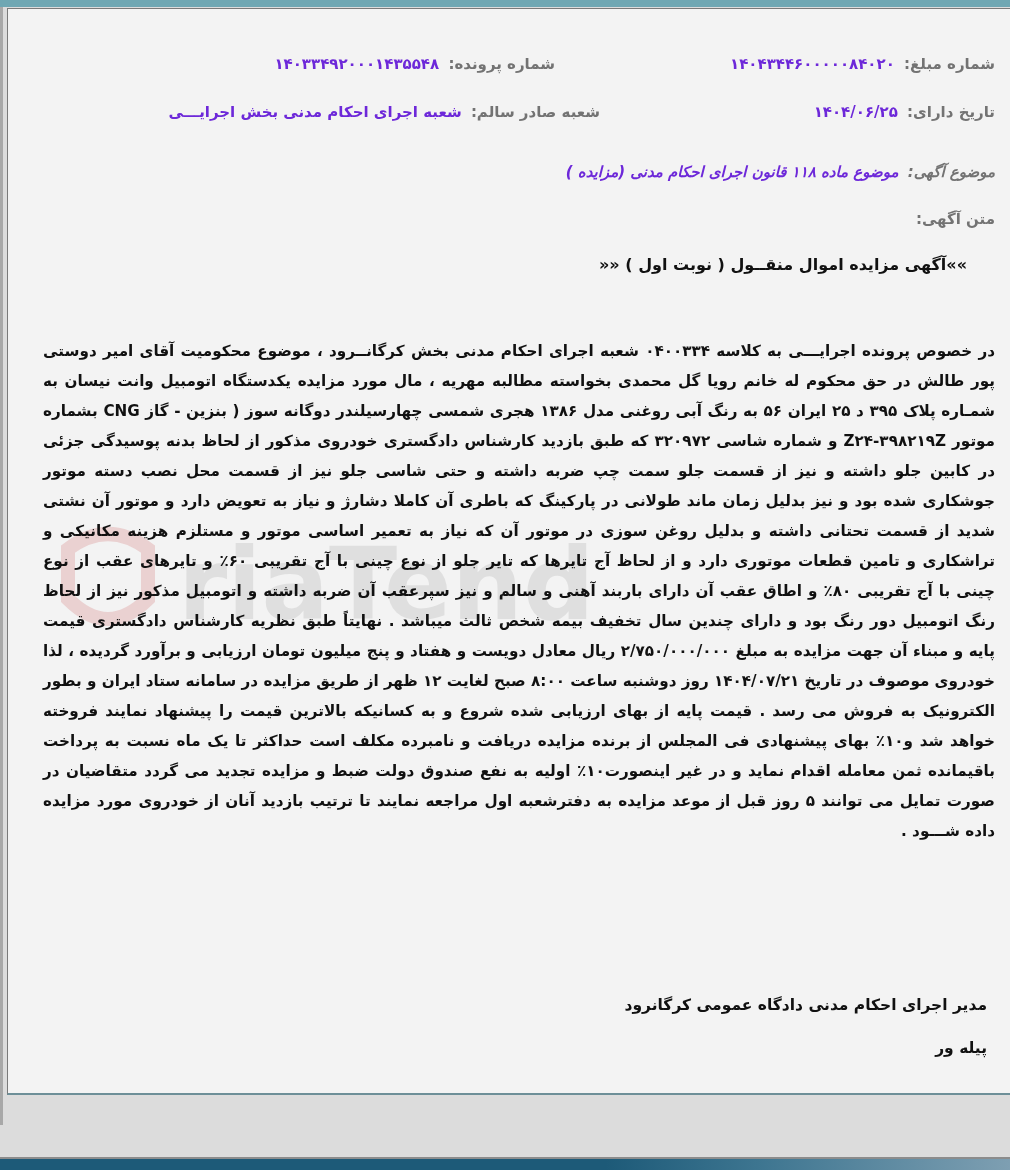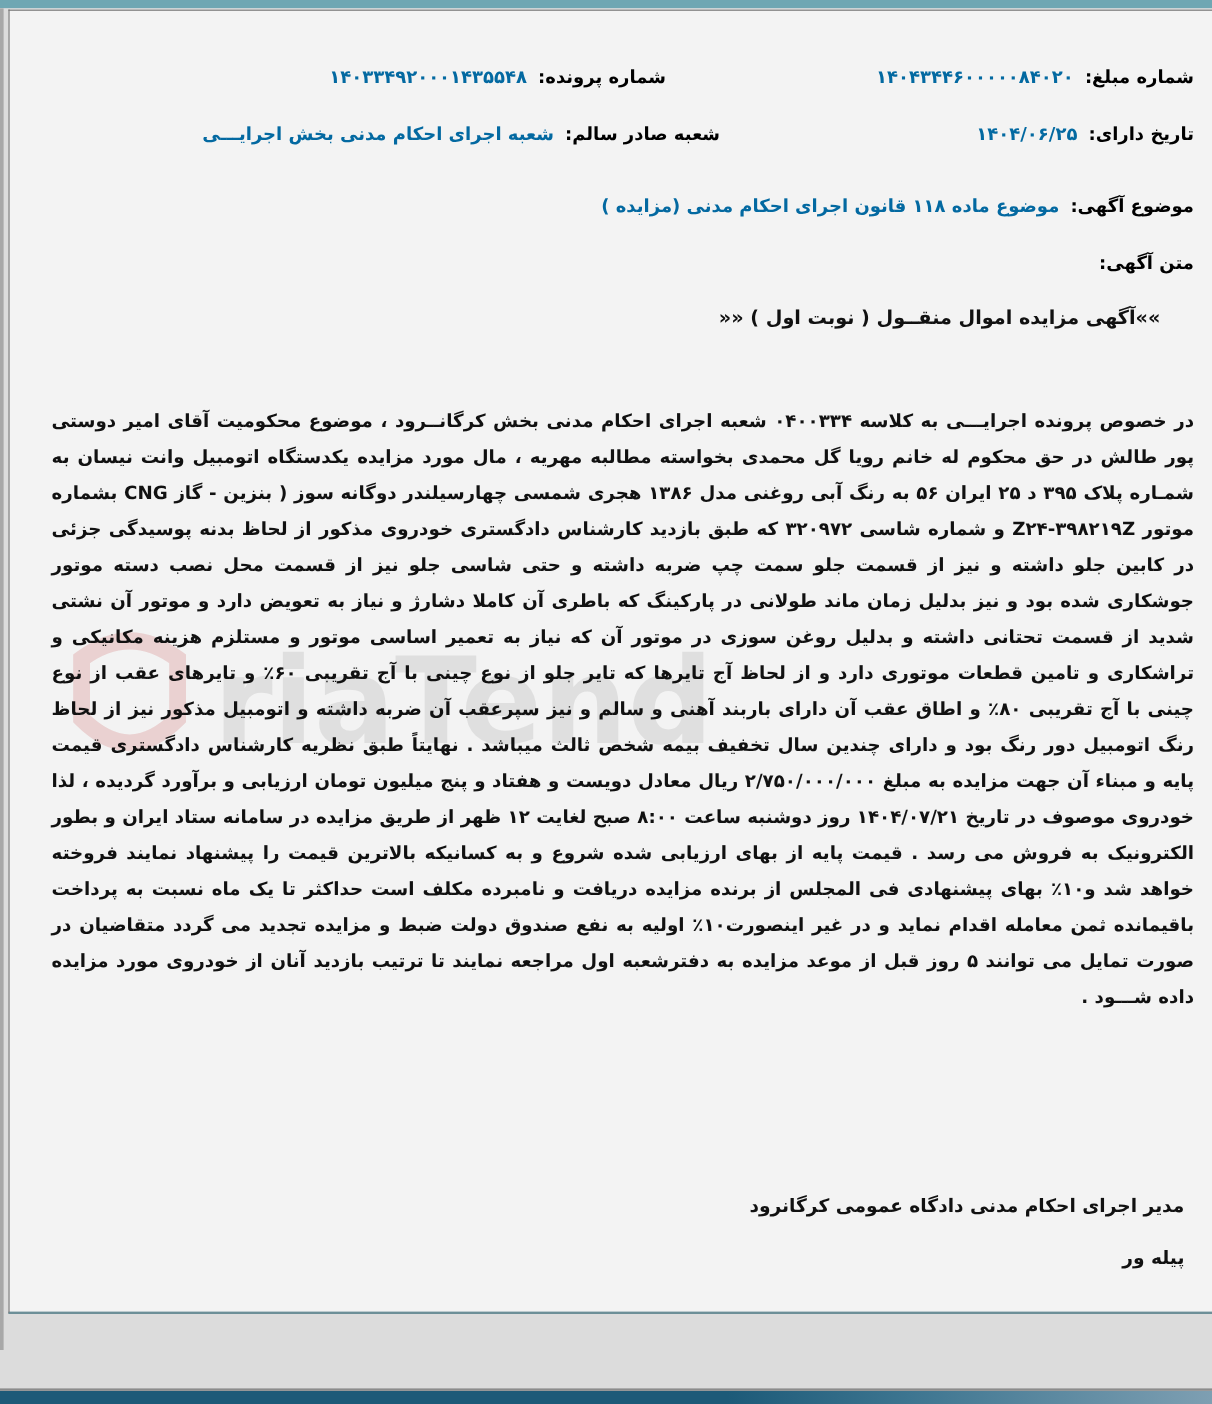--- a/index.html
+++ b/index.html
@@ -48,30 +48,30 @@
       direction: rtl;
       position: absolute;
       right: 18px;
       top: 0;
       width: 970px;
       font-size: 15px;
       font-weight: bold;
       color: #111;
     }
     .label {
-      color: #000000;
+      color: #737373;
       font-weight: bold;
       margin-top: 44px;
     }
     .meta-row {
       position: absolute;
       white-space: nowrap;
       font-size: 15px;
     }
-    .meta-row .value { color: #0369a1; margin-right: 4px; }
+    .meta-row .value { color: #6d28d9; margin-right: 4px; }
     .body-text {
       position: absolute;
       right: 0;
       top: 327px;
       width: 952px;
       line-height: 30px;
       font-size: 15.2px;
       text-align: justify;
       text-align-last: right;
     }
@@ -138,21 +138,21 @@
       <div class="meta-row" style="right:0; top:94px;">
         <span class="label">تاریخ دارای:</span>
         <span class="value">۱۴۰۴/۰۶/۲۵</span>
       </div>
 
       <div class="meta-row" style="right:395px; top:94px;">
         <span class="label">شعبه صادر سالم:</span>
         <span class="value">شعبه اجرای احکام مدنی بخش اجرایـــی</span>
       </div>
 
-      <div class="meta-row" style="right:0; top:154px;">
+      <div class="meta-row" style="right:0; top:154px;font-style:italic;">
         <span class="label">موضوع آگهی:</span>
         <span class="value">موضوع ماده ۱۱۸ قانون اجرای احکام مدنی (مزایده )</span>
       </div>
 
       <div class="meta-row" style="right:0; top:201px;">
         <span class="label">متن آگهی:</span>
       </div>
 
       <div class="title-line">»»آگهی مزایده اموال منقــول ( نوبت اول ) ««</div>
 

